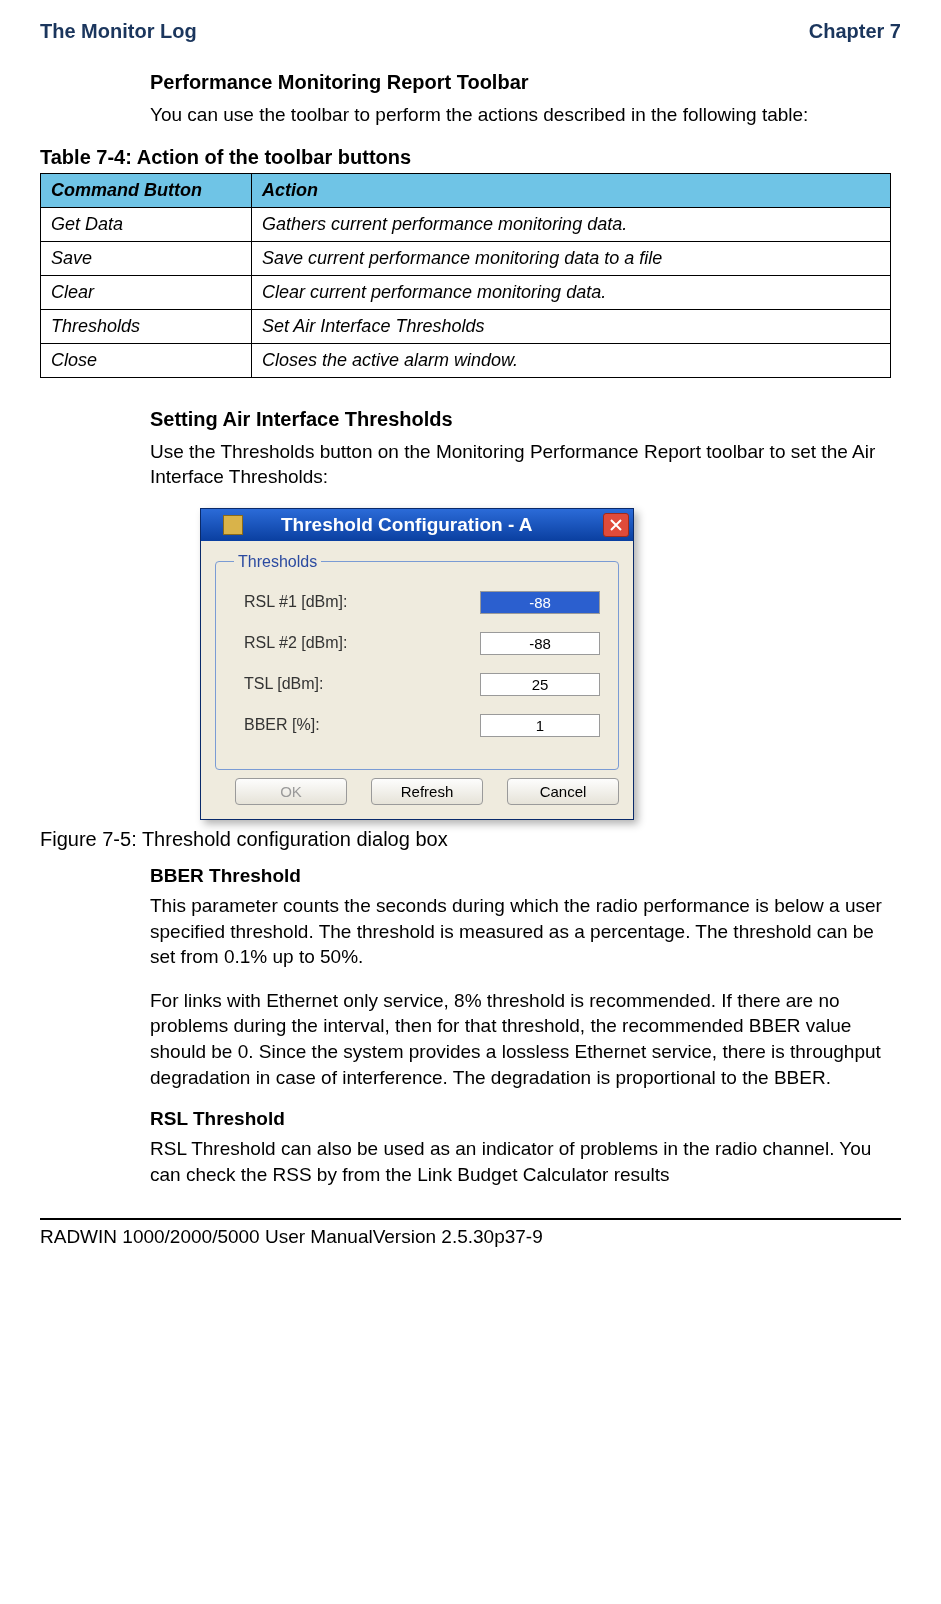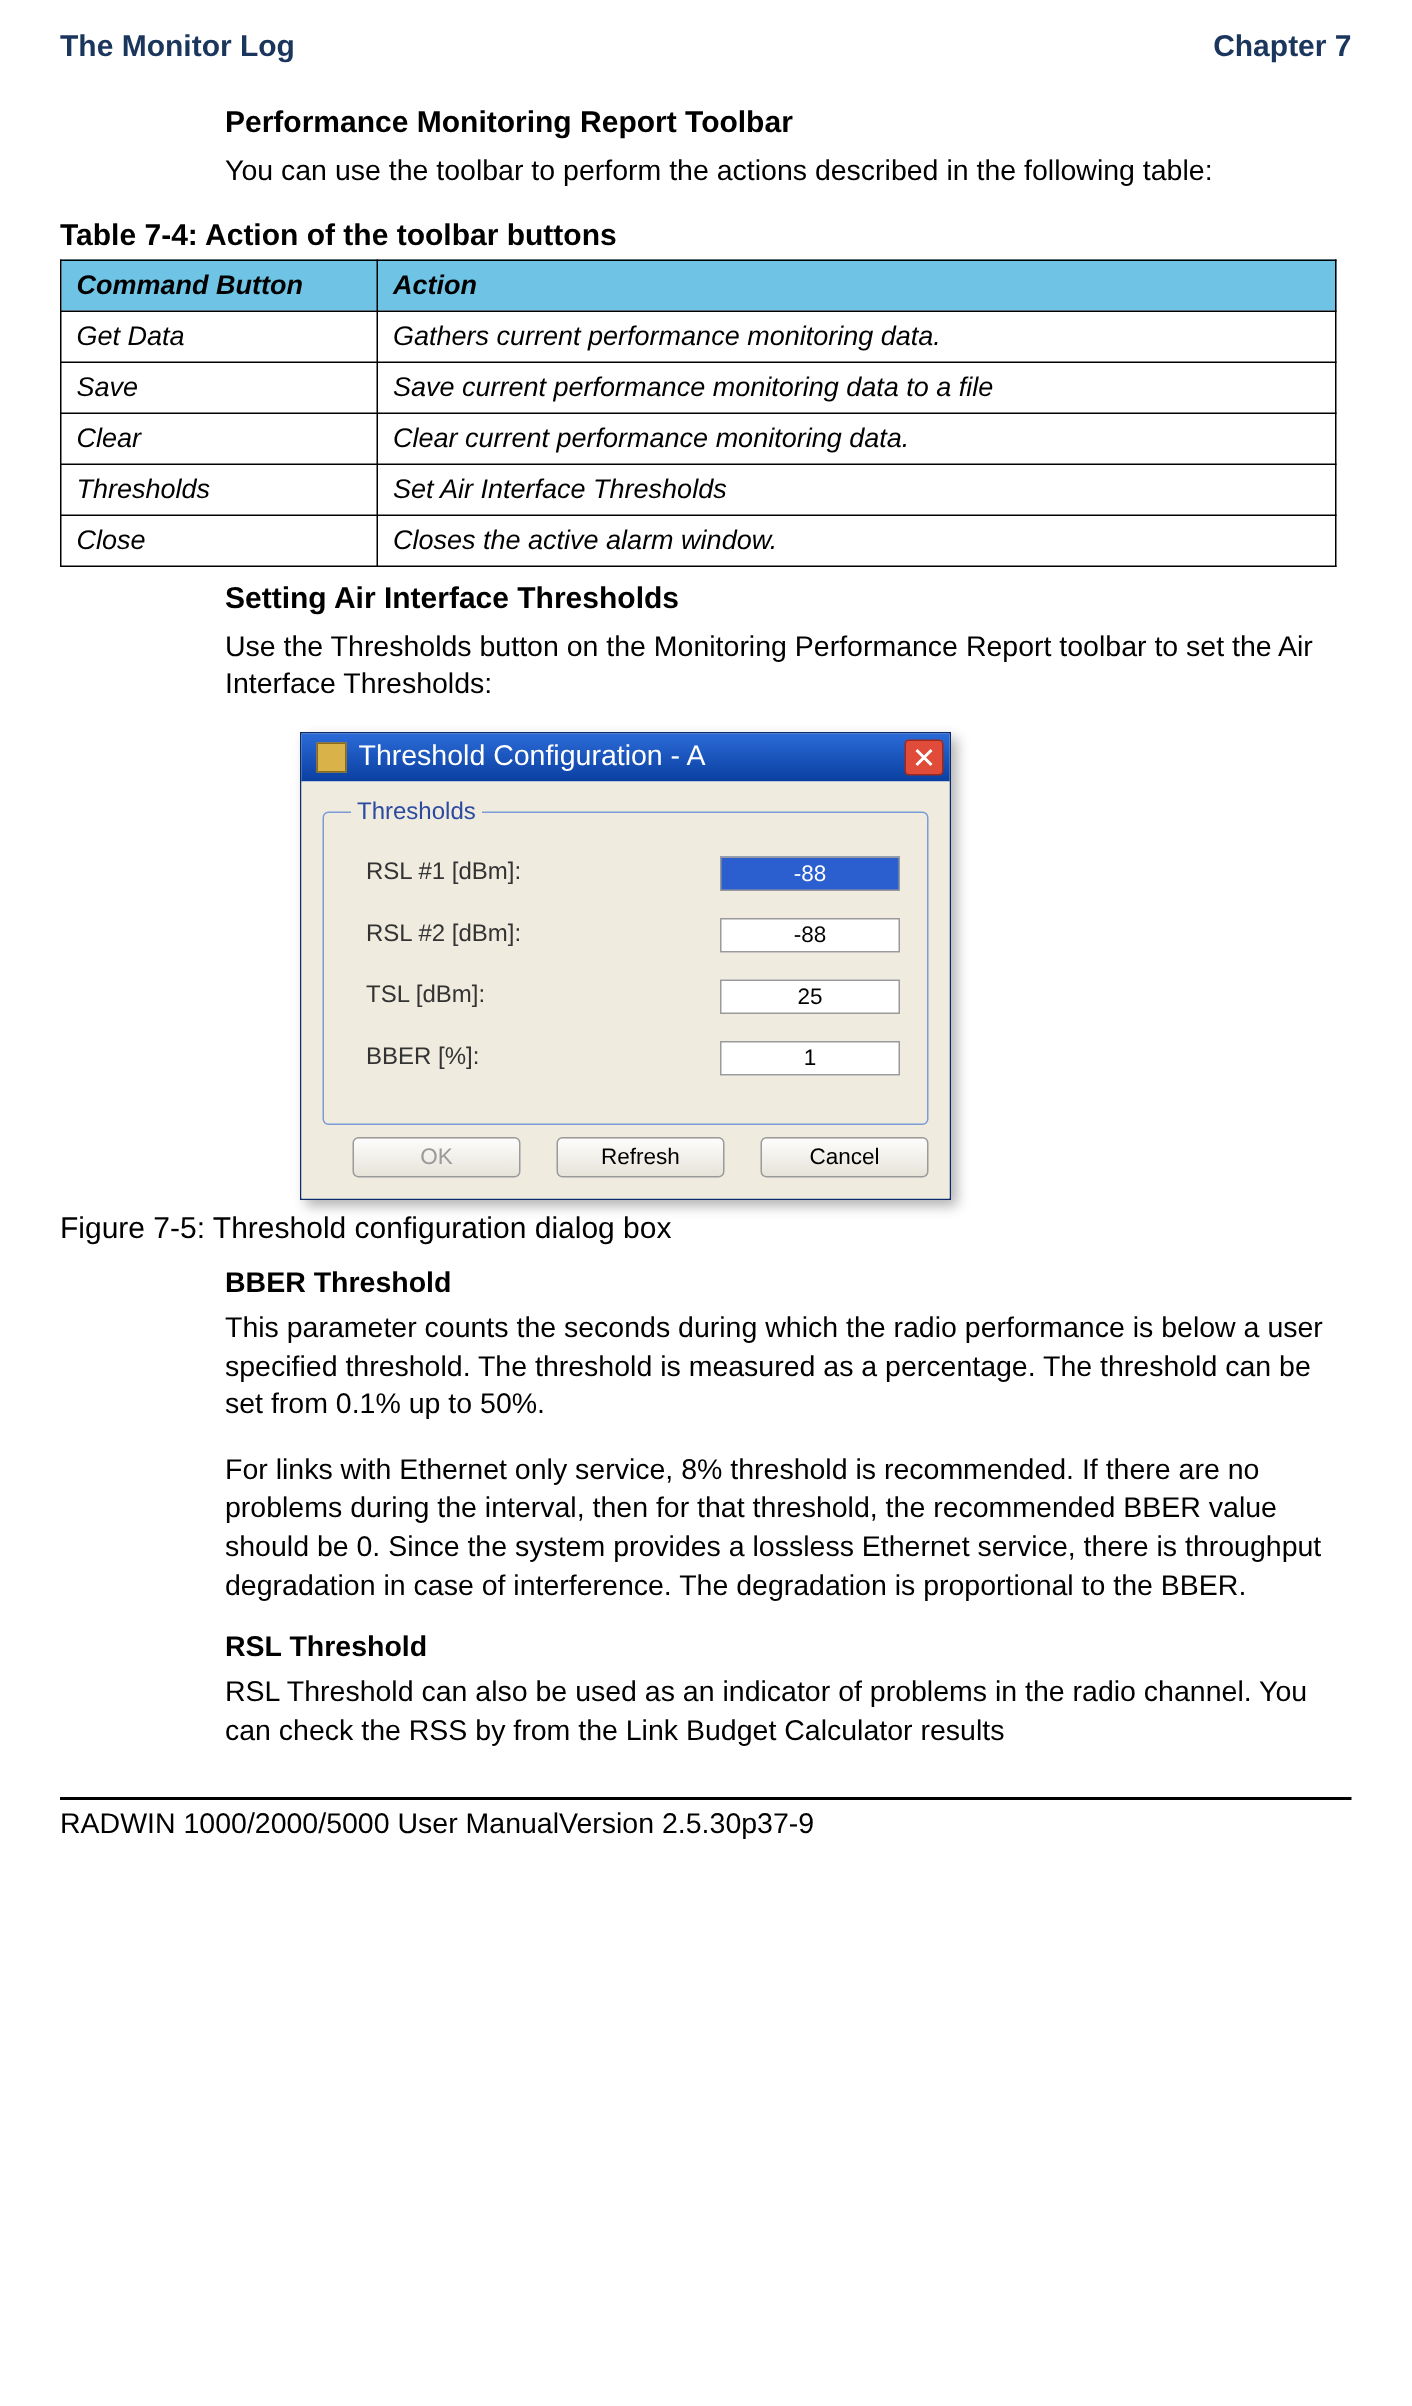--- a/index.html
+++ b/index.html
@@ -42,21 +42,21 @@
     font-weight: bold;
     font-size: 20px;
     margin: 0 0 4px 0;
     margin-left: -110px;
   }
   table.toolbar {
     border-collapse: collapse;
     width: 100%;
     margin-left: -110px;
     width: calc(100% + 110px);
-    margin-bottom: 10px;
+    margin-bottom: 30px;
   }
   table.toolbar th, table.toolbar td {
     border: 1px solid #000;
     text-align: left;
     padding: 6px 10px;
     font-size: 18px;
     font-style: italic;
     font-weight: normal;
   }
   table.toolbar th {
@@ -73,23 +73,24 @@
     margin: 10px 0 6px 50px;
     width: 432px;
     box-shadow: 4px 4px 8px rgba(0,0,0,.3);
     border: 1px solid #0a2a6a;
   }
   .titlebar {
     display: flex;
     align-items: center;
     background: linear-gradient(to bottom, #2b6bd8, #0a3fa0);
     color: #fff;
-    font-weight: normal;
-    font-size: 19px;
-    padding: 4px 4px 4px 10px;
+    font-weight: bold;
+    font-size: 19px;
+    padding: 4px 4px 4px 22px;
+    gap: 30px;
   }
   .titlebar .app-icon {
     width: 18px; height: 18px;
     background: #d9b34a;
     border: 1px solid #8a6a1a;
     margin-right: 8px;
     display: inline-block;
   }
   .titlebar .title-text { flex: 1; }
   .titlebar .close-btn {

